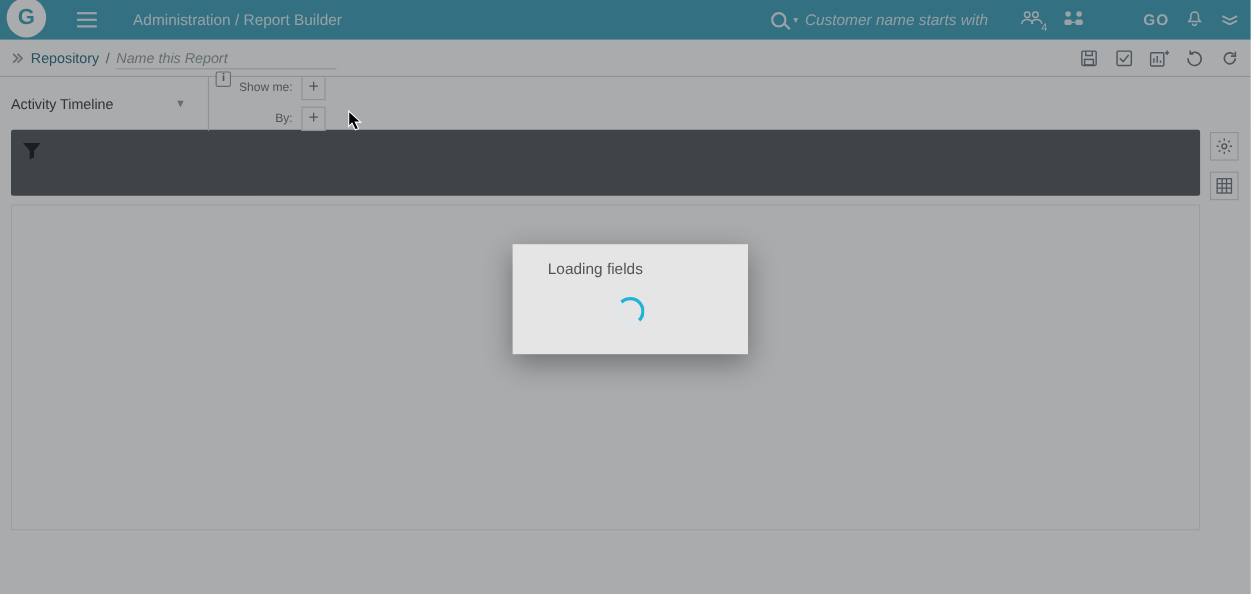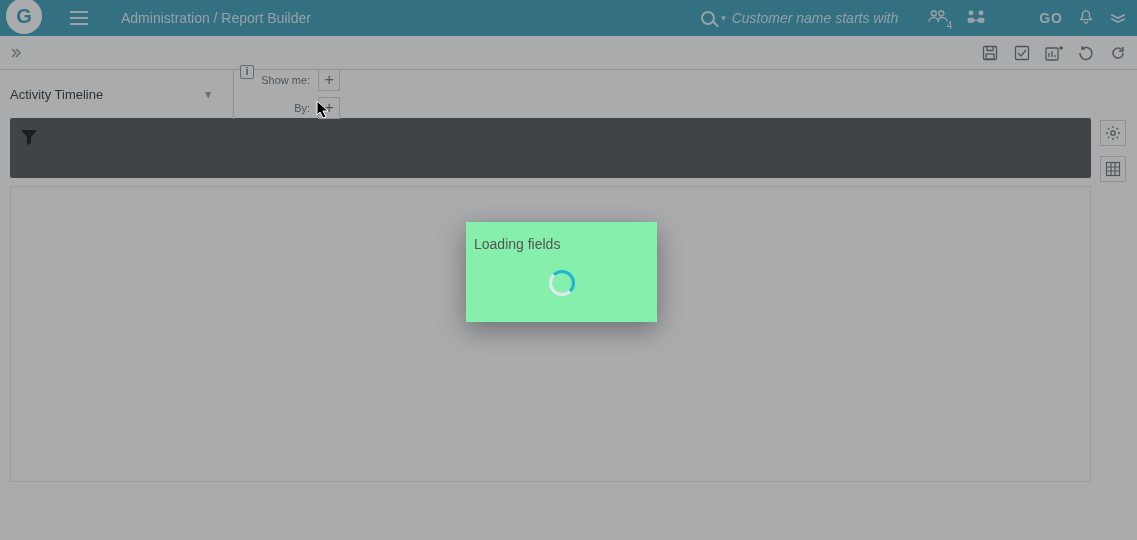--- a/index.html
+++ b/index.html
@@ -53,41 +53,41 @@
   .namefield{font-style:italic;color:var(--muted);border-bottom:1px solid var(--border);min-width:200px;padding:2px 0;}
   .subhead .spacer{flex:1;}
   .tools{display:flex;align-items:center;gap:14px;color:var(--muted2);}
   .tools .ticon{width:18px;height:18px;display:flex;align-items:center;justify-content:center;cursor:pointer;}
   
   .configrow{
     height:48px;display:flex;align-items:center;padding:0 10px;background:#fff;font-size:13px;color:var(--muted2);
     gap:20px;
   }
   .dd{
-    display:flex;align-items:center;gap:100px;border:none;padding:4px 0;cursor:pointer;
+    display:flex;align-items:center;gap:56px;border:none;padding:4px 0;cursor:pointer;
   }
   .dd .label{color:#384048;}
   .dd .tri{font-size:10px;color:var(--muted);}
   .showme-col{display:flex;flex-direction:column;gap:6px;border-left:1px solid var(--border);padding-left:12px;position:relative;}
   .info-pill{position:absolute;left:6px;top:-4px;width:14px;height:14px;border:1px solid var(--muted);border-radius:2px;font-size:10px;line-height:12px;text-align:center;color:var(--muted2);font-weight:bold;background:#fff;}
   .sm-line{display:flex;align-items:center;gap:8px;}
   .sm-line .lbl{min-width:64px;text-align:right;color:var(--muted2);font-size:11px;}
   .plusbox{width:22px;height:22px;border:1px solid var(--border);display:flex;align-items:center;justify-content:center;color:var(--muted2);cursor:pointer;font-size:16px;background:#fff;}
   
   .canvaswrap{display:flex;padding:0 10px;gap:8px;}
   .canvas{flex:1;}
   .filterbar{height:60px;background:#555a5e;border-radius:2px;display:flex;align-items:flex-start;padding:10px;}
   .funnel{width:18px;height:18px;}
   .sidetools{width:28px;display:flex;flex-direction:column;gap:10px;align-items:center;padding-top:2px;}
   .sidetools .sbtn{width:26px;height:26px;border:1px solid var(--border);display:flex;align-items:center;justify-content:center;cursor:pointer;color:var(--muted2);background:#fff;}
   .reportbody{margin-top:8px;height:296px;border:1px solid #e8ebed;background:#fff;}
   
   .scrim{position:absolute;inset:0;background:rgba(30,34,38,0.38);}
   
-  .modal{position:absolute;left:466px;top:222px;width:191px;height:100px;background:#86efac;box-shadow:0 8px 24px rgba(0,0,0,.35);padding:14px 8px;}
+  .modal{position:absolute;left:466px;top:222px;width:214px;height:100px;background:#e5e5e5;box-shadow:0 8px 24px rgba(0,0,0,.35);padding:14px 32px;}
   .modal .title{font-size:14px;color:#555;}
   .spinner{width:26px;height:26px;border:3px solid #dfe8ec;border-top-color:var(--spinner);border-right-color:var(--spinner);border-radius:50%;margin:18px auto 0;animation:spin 1s linear infinite;}
   @keyframes spin{to{transform:rotate(360deg);}}
   
   .cursor{position:absolute;left:316px;top:100px;width:14px;height:20px;pointer-events:none;}
 </style>
 </head>
 <body>
 
 <div class="topbar">
@@ -143,20 +143,25 @@
   </div>
 </div>
 
 <div class="subhead">
   <div class="expand-handle">
     <svg width="12" height="12" viewBox="0 0 12 12" fill="none" stroke="#8f9ba3" stroke-width="1.6">
       <path d="M2 2l4 4-4 4"></path>
         <path d="M6 2l4 4-4 4"></path>
     </svg>
   </div>
+  <div class="repo-crumb">
+    <span class="rootseg">Repository</span>
+    <span>/</span>
+    <span class="namefield">Name this Report</span>
+  </div>
   <div class="spacer"></div>
   <div class="tools">
     <div class="ticon">
       <svg width="16" height="16" viewBox="0 0 16 16" fill="none" stroke="currentColor" stroke-width="1.3">
         <rect x="1.5" y="1.5" width="13" height="13" rx="1"></rect>
           <path d="M5 1.5v4h6v-4"></path>
           <rect x="4" y="9" width="8" height="5"></rect>
       </svg>
     </div>
     <div class="ticon">

